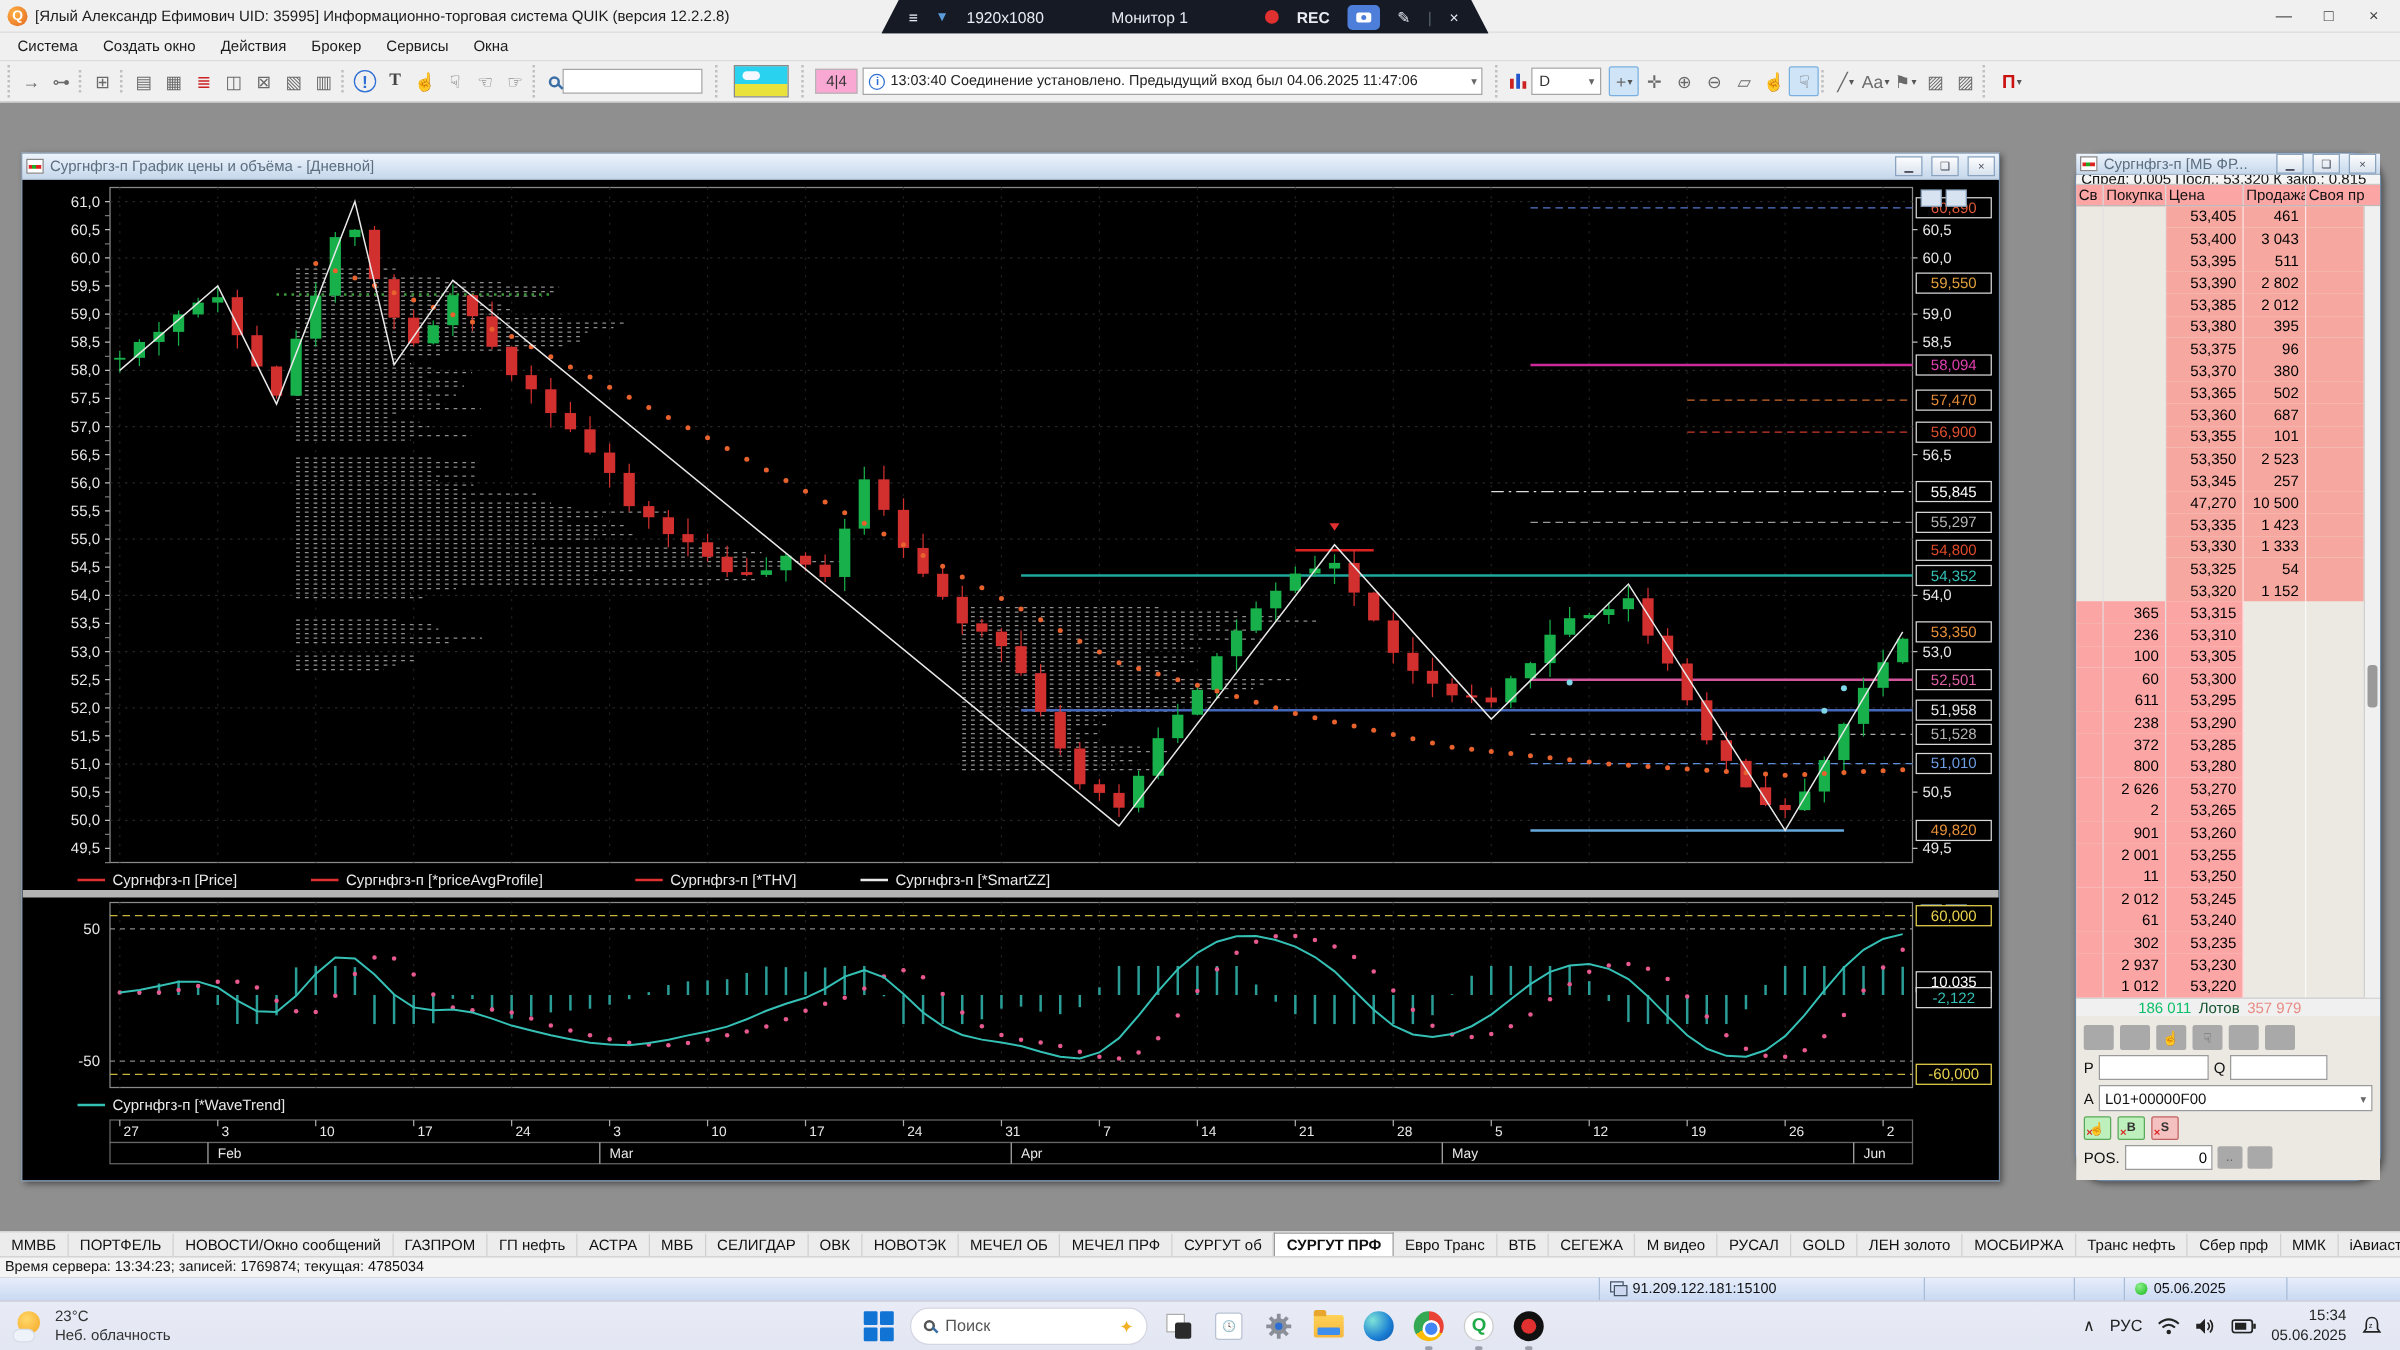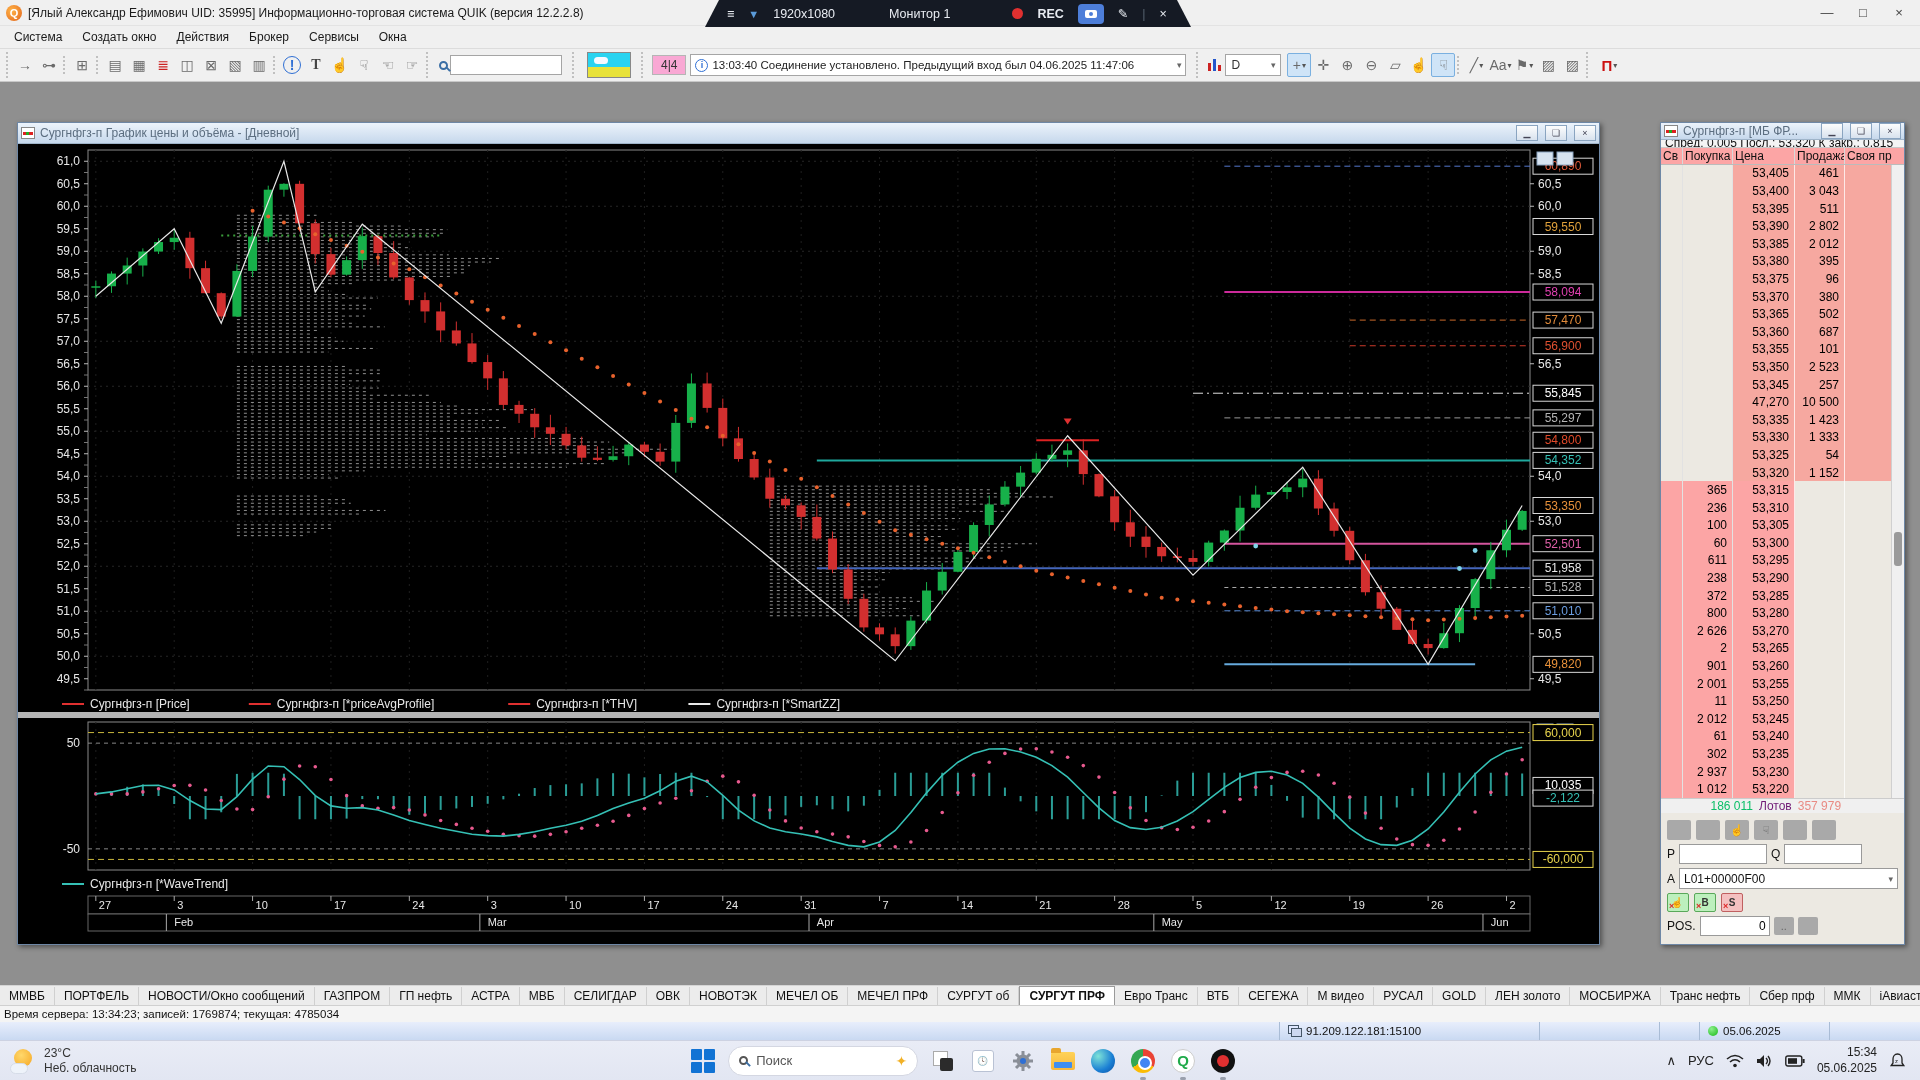--- a/index.html
+++ b/index.html
@@ -51,42 +51,42 @@
     font-size:12px;color:#5c6e80;padding:0 3px;gap:5px;border-bottom:1px solid #9fb4c9;}
   .win-title .t{flex:1;white-space:nowrap;overflow:hidden;}
   .wmini{width:22px;height:16px;background:linear-gradient(#fdfdfd,#d8e2ee);border:1px solid #8aa4c0;
     font-size:9px;color:#445;display:flex;align-items:center;justify-content:center;margin-left:2px;}
   .wicon-chart{width:14px;height:12px;background:#fff;border:1px solid #888;position:relative;flex:none;}
   .wicon-chart::after{content:'';position:absolute;left:1px;top:4px;width:10px;height:3px;
     background:linear-gradient(90deg,#d22 0 30%,#2a2 30% 60%,#d22 60% 100%);}
   #chartwin{left:17px;top:122px;width:1583px;height:823px;}
   #chartclient{position:absolute;left:0;top:21px;width:1581px;height:800px;background:#000;}
   
-  #obwin{left:1660px;top:122px;width:245px;height:823px;display:flex;flex-direction:column;}
+  #obwin{left:1660px;top:122px;width:245px;height:823px;display:flex;flex-direction:column;border-radius:23px;}
   #ob-info{height:19px;background:#f4f4f4;font-size:12px;color:#111;display:flex;align-items:center;padding:0 4px;
     border-bottom:1px solid #c9c9c9;white-space:nowrap;overflow:hidden;}
   #ob-head{height:18px;display:flex;font-size:12px;color:#111;background:#fca5a5;border-bottom:1px solid #bbb;}
   #ob-head div{overflow:hidden;white-space:nowrap;border-right:1px solid #d8d8d8;padding:1px 2px;}
   #ob-rows{flex:none;position:relative;}
   .obrow{display:flex;height:17.6px;font-size:12px;color:#000;align-items:center;}
   .obrow div{height:100%;display:flex;align-items:center;justify-content:flex-end;padding-right:5px;
     border-right:1px solid rgba(255,255,255,.75);overflow:hidden;}
   .c-sv{width:22px;flex:none;}
   .c-buy{width:50px;flex:none;}
   .c-price{width:62px;flex:none;}
   .c-sell{width:50px;flex:none;}
   .c-own{width:47px;flex:none;border-right:none!important;}
   .ask .c-price,.ask .c-sell,.ask .c-own{background:#f6a8a0;}
   .bid .c-sv,.bid .c-buy,.bid .c-price{background:#fca5a5;}
   .obrow .c-sv,.obrow .c-buy{border-right:1px solid #e2e2e2;}
   #ob-scroll{position:absolute;right:0;top:0;width:13px;height:100%;background:#f0f0f0;border-left:1px solid #d0d0d0;}
   #ob-thumb{position:absolute;right:2px;top:58%;width:8px;height:34px;background:#9a9a9a;border-radius:3px;}
   #ob-footer{height:19px;display:flex;align-items:center;font-size:12px;background:#f0f0f0;border-top:1px solid #ccc;}
   #ob-footer .g{color:#0bbf68;width:92px;text-align:right;}
-  #ob-footer .l{color:#701a75;padding:0 6px;}
+  #ob-footer .l{color:#14532d;padding:0 6px;}
   #ob-footer .r{color:#e98b84;}
   #ob-ctrl{flex:1;background:#ece9e2;padding:4px 6px;font-size:12px;color:#111;}
   .btnrow{display:flex;gap:5px;margin:3px 0;}
   .gbtn{width:24px;height:20px;background:#a9a9a9;border-radius:2px;display:flex;align-items:center;justify-content:center;
     color:#666;font-size:11px;}
   .pqrow{display:flex;align-items:center;gap:4px;margin:4px 0;}
   .pqrow input{height:20px;border:1px solid #9a9a9a;background:#fff;font-size:12px;padding:0 3px;}
   .acombo{flex:1;height:21px;border:1px solid #9a9a9a;background:#fff;display:flex;align-items:center;padding:0 4px;font-size:12px;}
   .acombo .dd{margin-left:auto;color:#666;font-size:9px;}
   .minibtn{width:22px;height:19px;border-radius:2px;font-size:10px;font-weight:bold;display:flex;align-items:center;justify-content:center;position:relative;}

